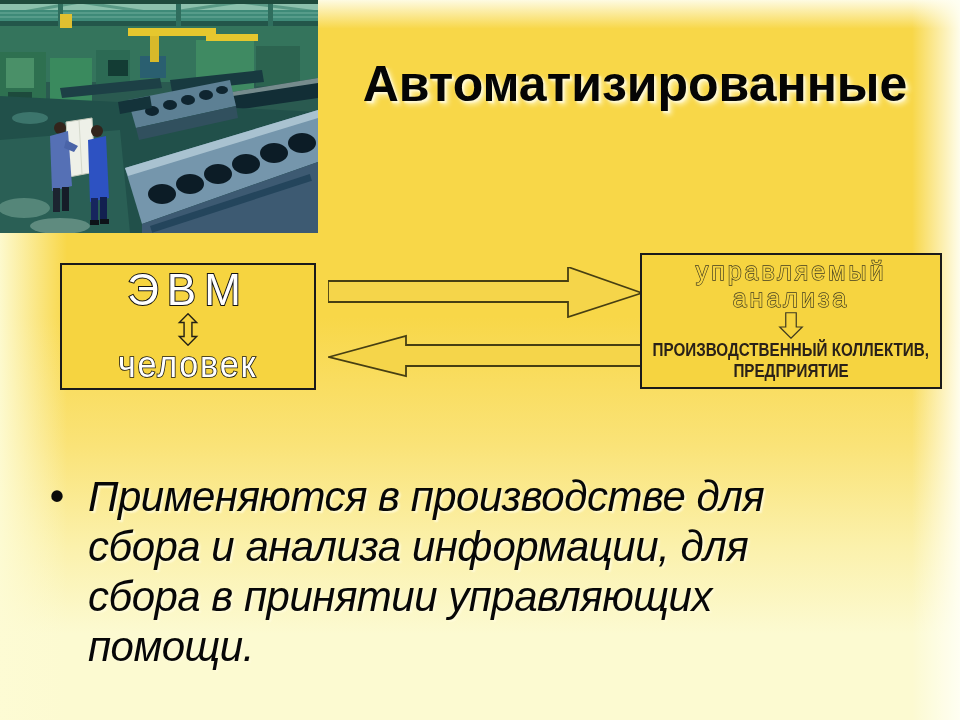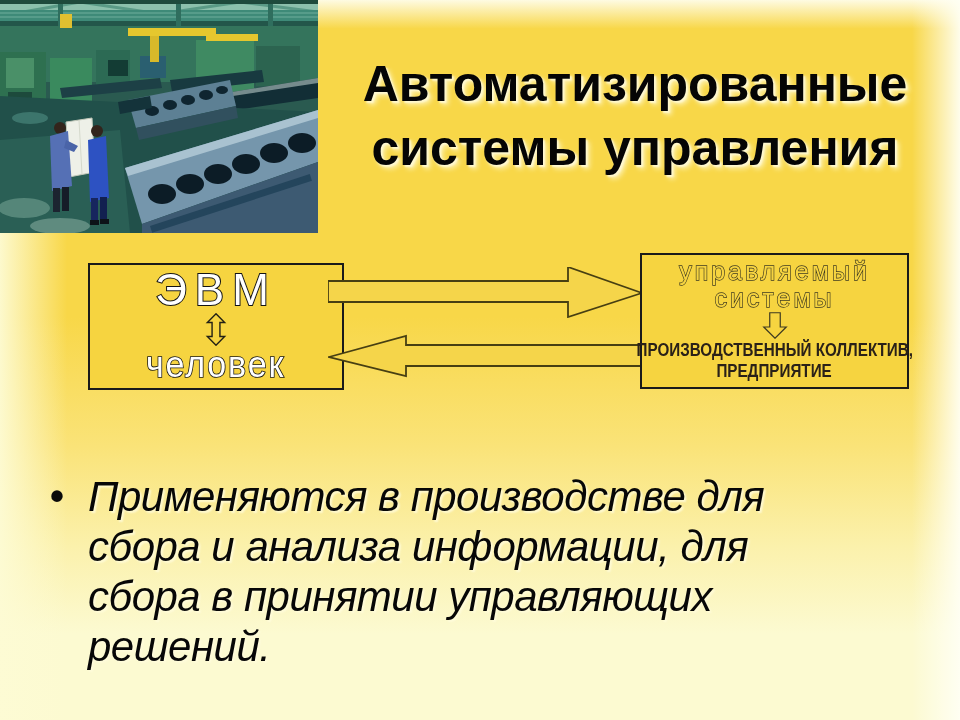--- a/index.html
+++ b/index.html
@@ -28,22 +28,22 @@
     text-align:center;color:#050505;font-weight:bold;
     font-size:50px;line-height:64px;letter-spacing:0px;
     text-shadow:2px 2px 2px rgba(255,250,214,.95), 4px 4px 5px rgba(255,248,200,.75);
   }
   
   .dbox{
     position:absolute;background:#F6D440;border:2px solid #1a1a1a;
     box-sizing:border-box;display:flex;flex-direction:column;
     align-items:center;justify-content:space-between;
   }
-  .box-computer{left:88px;top:263px;width:256px;height:127px;padding:2px 0 4px 0;}
-  .box-object{left:640px;top:253px;width:269px;height:136px;padding:3px 0 6px 0;}
+  .box-computer{left:60px;top:263px;width:256px;height:127px;padding:2px 0 4px 0;}
+  .box-object{left:640px;top:253px;width:302px;height:136px;padding:3px 0 6px 0;}
   .outline-big{
     font-size:44px;font-weight:400;letter-spacing:8px;
     color:#ffffff;-webkit-text-stroke:2px #141414;paint-order:stroke fill;
     line-height:46px;
   }
   .outline-mid{
     font-size:37px;font-weight:400;letter-spacing:2px;
     color:#ffffff;-webkit-text-stroke:1.7px #141414;paint-order:stroke fill;
     line-height:38px;transform:scaleX(.92);
   }
@@ -159,21 +159,20 @@
       <rect x="100" y="197" width="7" height="24" fill="#122050"></rect>
       <rect x="90" y="220" width="9" height="5" fill="#0d1218"></rect>
       <rect x="100" y="219" width="9" height="5" fill="#0d1218"></rect>
 
       <polygon points="118,102 150,96 152,108 120,114" fill="#14333a"></polygon>
     </svg>
   </div>
 
   <div class="title">
     <div>Автоматизированные</div>
-    <div>системы управления</div>
   </div>
 
   <div>
 
     <div class="dbox box-computer">
       <div class="outline-big">ЭВМ</div>
       <svg width="46" height="42" viewBox="0 0 46 42">
         <polygon points="23,1 34,12 28,12 28,30 34,30 23,41 12,30 18,30 18,12 12,12" fill="none" stroke="#232015" stroke-width="1.8"></polygon>
       </svg>
       <div class="outline-mid">человек</div>
@@ -182,32 +181,32 @@
     <svg class="arrow-svg" style="left:328px;top:267px;" width="315" height="51" viewBox="0 0 315 51">
       <polygon points="0,14 240,14 240,0 314,26 240,50 240,35 0,35" fill="#F5D54A" stroke="#473f12" stroke-width="1.8"></polygon>
     </svg>
 
     <svg class="arrow-svg" style="left:328px;top:330px;" width="314" height="48" viewBox="0 0 314 48">
       <polygon points="1,27 78,6 78,15 313,15 313,36 78,36 78,46" fill="#F5D54A" stroke="#473f12" stroke-width="1.8"></polygon>
     </svg>
 
     <div class="dbox box-object">
       <div class="outline-hollow">управляемый</div>
-      <div class="outline-hollow">системы</div>
+      <div class="outline-hollow">анализа</div>
       <svg width="34" height="34" viewBox="0 0 34 36">
         <polygon points="10,1 24,1 24,20 32,20 17,35 2,20 10,20" fill="#F6D440" stroke="#3e3a20" stroke-width="1.6"></polygon>
       </svg>
       <div class="label-condensed">ПРОИЗВОДСТВЕННЫЙ КОЛЛЕКТИВ,</div>
       <div class="label-condensed">ПРЕДПРИЯТИЕ</div>
     </div>
   </div>
 
   <div class="bullets">
     <div class="bullet-item">
       <span class="bullet-marker">•</span>
       <div class="bullet-line">Применяются в производстве для</div>
       <div class="bullet-line">сбора и анализа информации, для</div>
       <div class="bullet-line">сбора в принятии управляющих</div>
-      <div class="bullet-line">решений.</div>
+      <div class="bullet-line">помощи.</div>
     </div>
   </div>
 
 </div>
 
 </body></html>

